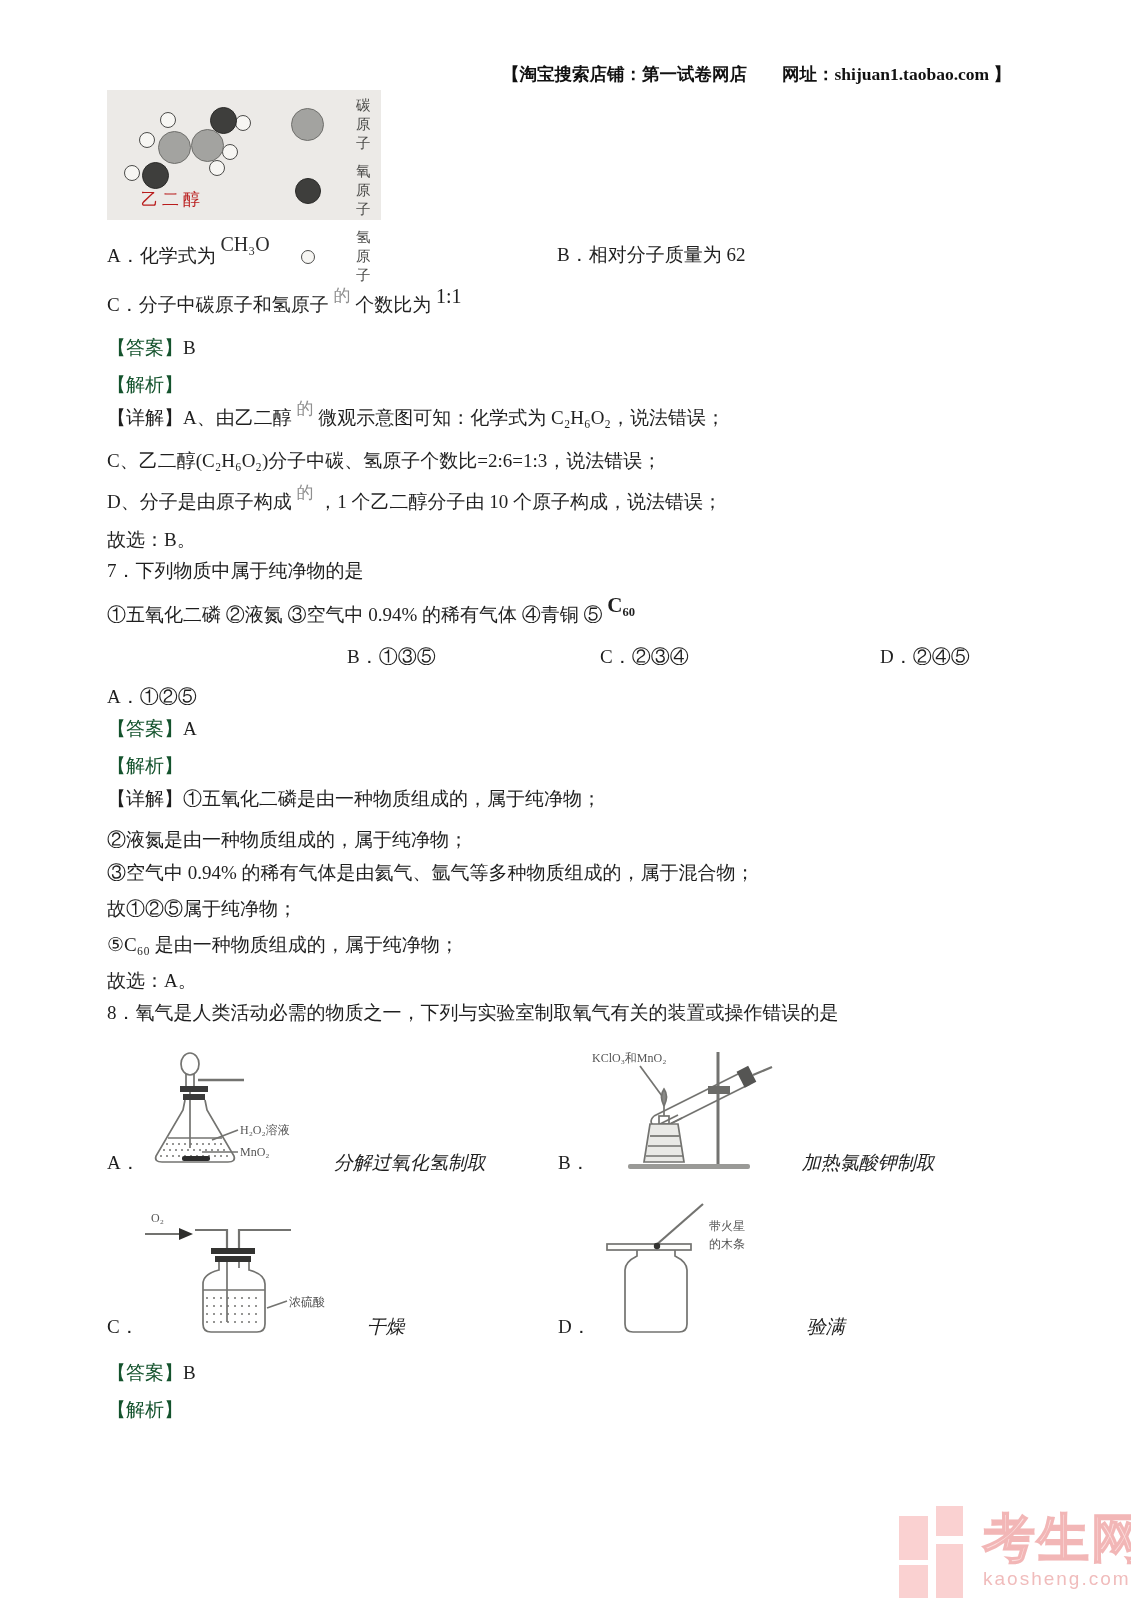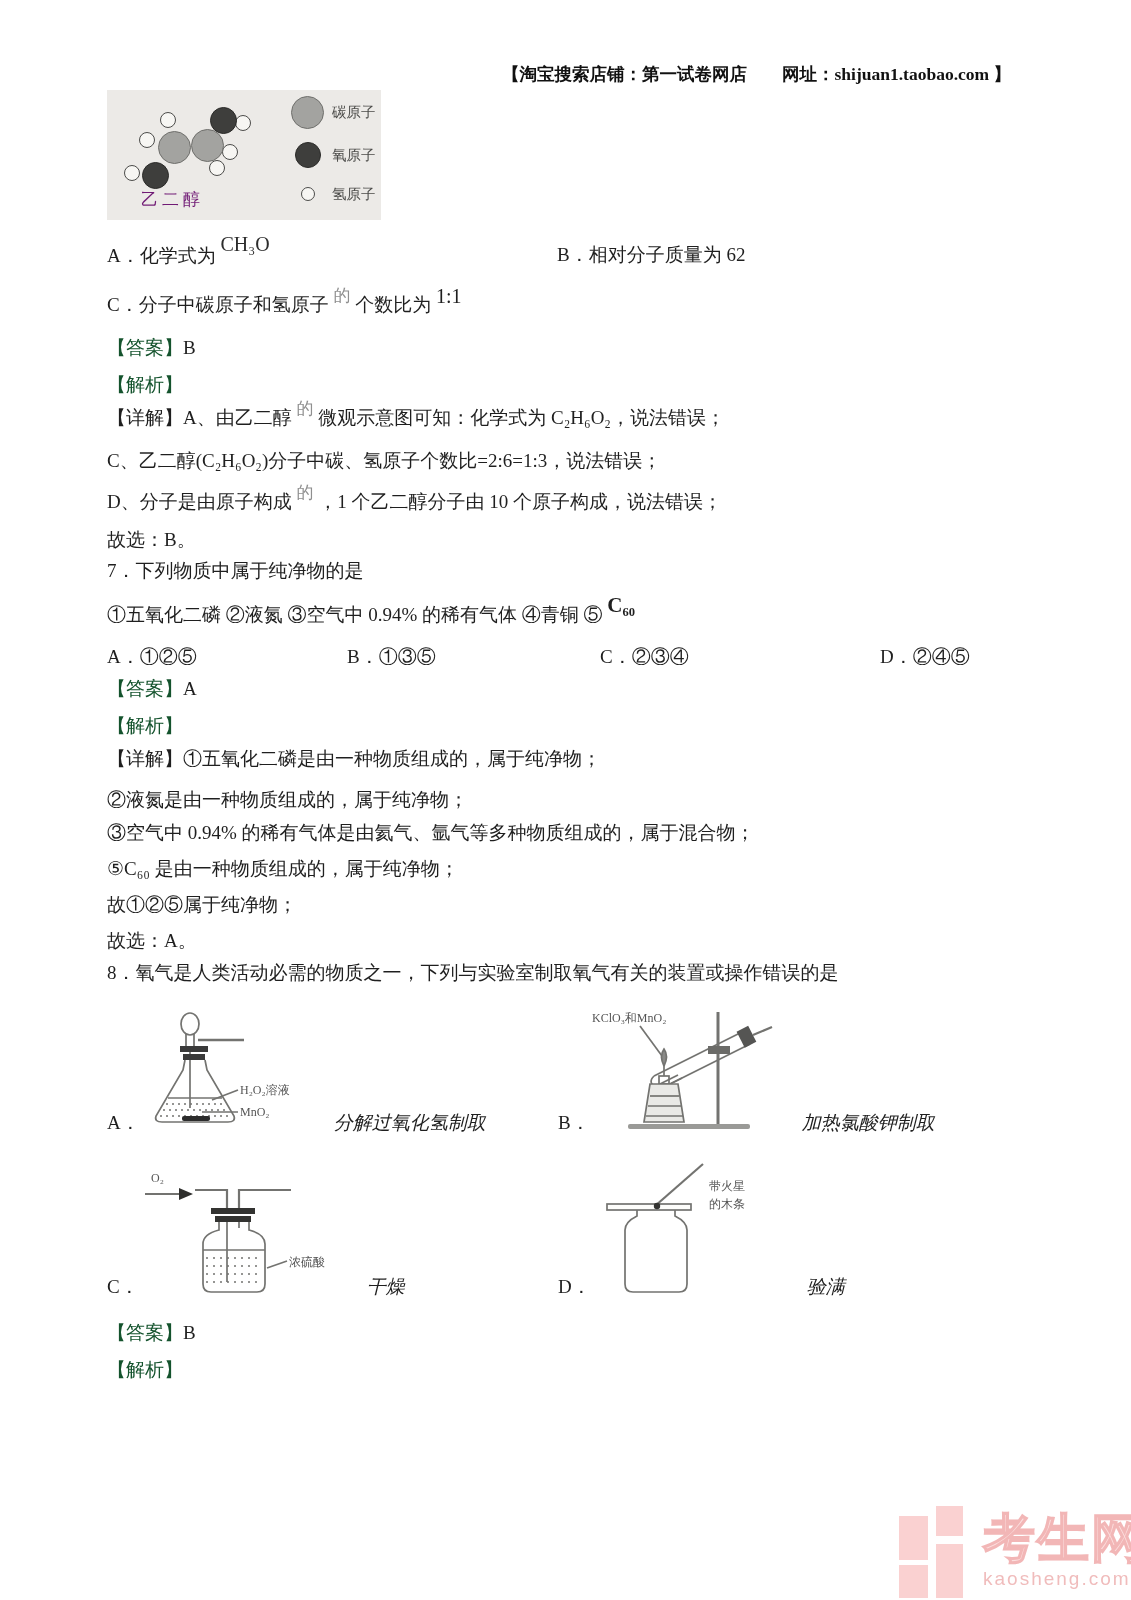--- a/index.html
+++ b/index.html
@@ -16,23 +16,23 @@
   .ratio{position:relative;top:-8px;font-size:20px;margin-top:8px;}
   .bigf{position:relative;top:-4px;font-size:25px;color:#454545;letter-spacing:1px;}
   .c60{position:relative;top:-9px;font-size:21px;font-weight:bold;}
   
   .molfig{position:relative;margin-left:107px;margin-top:4px;width:274px;height:130px;
           background:#eceae7;}
   .atom{position:absolute;border-radius:50%;box-sizing:border-box;}
   .at-c{width:33px;height:33px;background:#a3a3a0;border:1.5px solid #6f6f6c;}
   .at-o{width:27px;height:27px;background:#3e3e3c;border:1.5px solid #2a2a28;}
   .at-h{width:16px;height:16px;background:#f7f6f3;border:1.6px solid #4c4c4a;}
-  .mol-cap{position:absolute;left:34px;top:98px;font-size:17px;color:#701a75;letter-spacing:4px;}
+  .mol-cap{position:absolute;left:34px;top:98px;font-size:17px;color:#b91c1c;letter-spacing:4px;}
   .legend{position:absolute;left:184px;top:6px;width:88px;}
-  .lg-row{display:flex;align-items:center;margin-bottom:9px;}
+  .lg-row{display:flex;align-items:center;margin-bottom:9px;gap:24px;}
   .lg-dot{border-radius:50%;box-sizing:border-box;flex:0 0 auto;}
   .lg-c{width:33px;height:33px;background:#a3a3a0;border:1.5px solid #6f6f6c;margin-right:8px;}
   .lg-o{width:26px;height:26px;background:#3e3e3c;border:1.5px solid #2a2a28;margin:4px 11px 4px 4px;}
   .lg-h{width:14px;height:14px;background:#f7f6f3;border:1.6px solid #4c4c4a;margin:6px 17px 6px 10px;}
   .lg-lab{font-size:14.5px;color:#4a4a48;}
   
   .approw{margin-left:107px;display:flex;align-items:flex-end;}
   .appcell{display:flex;align-items:flex-end;}
   .appcell .letter{font-size:19px;line-height:26px;flex:0 0 auto;}
   .appcell .cap{font-size:19px;line-height:26px;margin-left:16px;white-space:nowrap;font-style:italic;}
@@ -125,36 +125,36 @@
     <span>，1 个乙二醇分子由 10 个原子构成，说法错误；</span>
   </div>
   <div class="ln" style="margin-top:15px;">故选：B。</div>
 
   <div class="ln" style="margin-top:9px;">7．下列物质中属于纯净物的是</div>
   <div class="ln" style="margin-top:21px;">
     <span>①五氧化二磷 ②液氮 ③空气中 0.94% 的稀有气体 ④青铜 ⑤</span>
     <span class="c60">C₆₀</span>
   </div>
   <div class="ln flexrow" style="margin-top:20px;">
-    <span style="flex:0 0 240px;">A．①②⑤</span>
+    <span style="flex:0 0 240px;margin-top:40px;">A．①②⑤</span>
     <span style="flex:0 0 253px;">B．①③⑤</span>
     <span style="flex:0 0 280px;">C．②③④</span>
     <span>D．②④⑤</span>
   </div>
   <div class="ln" style="margin-top:10px;">
     <span class="blue">【答案】</span><span>A</span>
   </div>
   <div class="ln" style="margin-top:15px;">
     <span class="blue">【解析】</span>
   </div>
   <div class="ln" style="margin-top:11px;">【详解】①五氧化二磷是由一种物质组成的，属于纯净物；</div>
   <div class="ln" style="margin-top:19px;">②液氮是由一种物质组成的，属于纯净物；</div>
   <div class="ln" style="margin-top:11px;">③空气中 0.94% 的稀有气体是由氦气、氩气等多种物质组成的，属于混合物；</div>
+  <div class="ln" style="margin-top:14px;">故①②⑤属于纯净物；</div>
   <div class="ln" style="margin-top:14px;">⑤C₆₀ 是由一种物质组成的，属于纯净物；</div>
-  <div class="ln" style="margin-top:14px;">故①②⑤属于纯净物；</div>
   <div class="ln" style="margin-top:14px;">故选：A。</div>
 
   <div class="ln" style="margin-top:10px;">8．氧气是人类活动必需的物质之一，下列与实验室制取氧气有关的装置或操作错误的是</div>
 
   <div class="approw" style="margin-top:20px;height:132px;">
     <div class="appcell appA">
       <span class="letter">A．</span>
       <svg width="178" height="126" viewBox="0 0 178 126">
         <g class="sk">
           <ellipse cx="50" cy="14" rx="9" ry="11"></ellipse>

